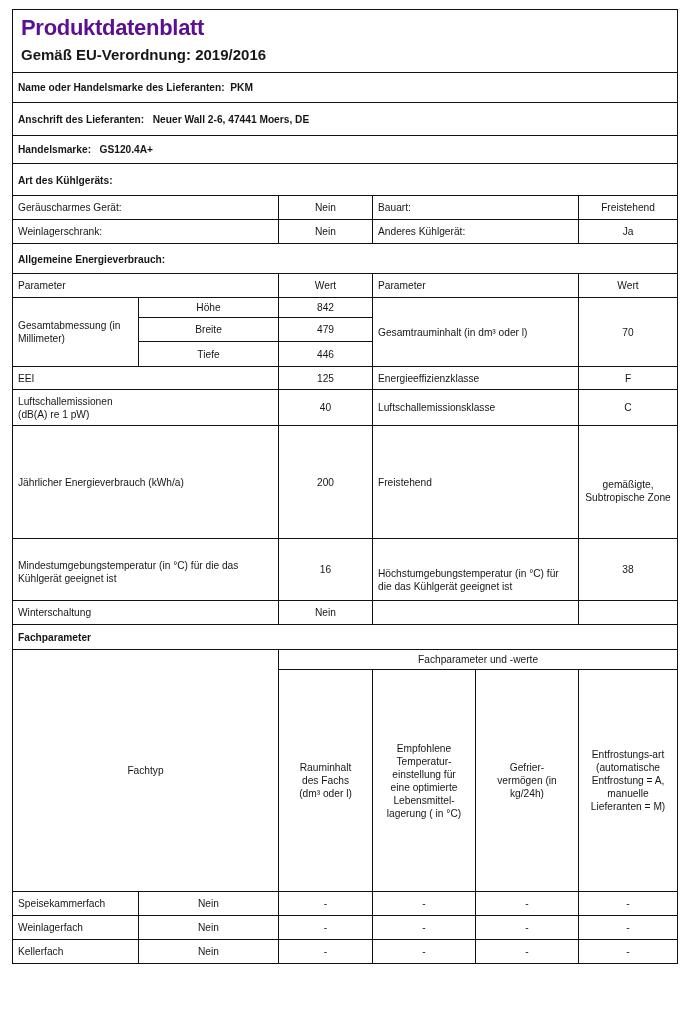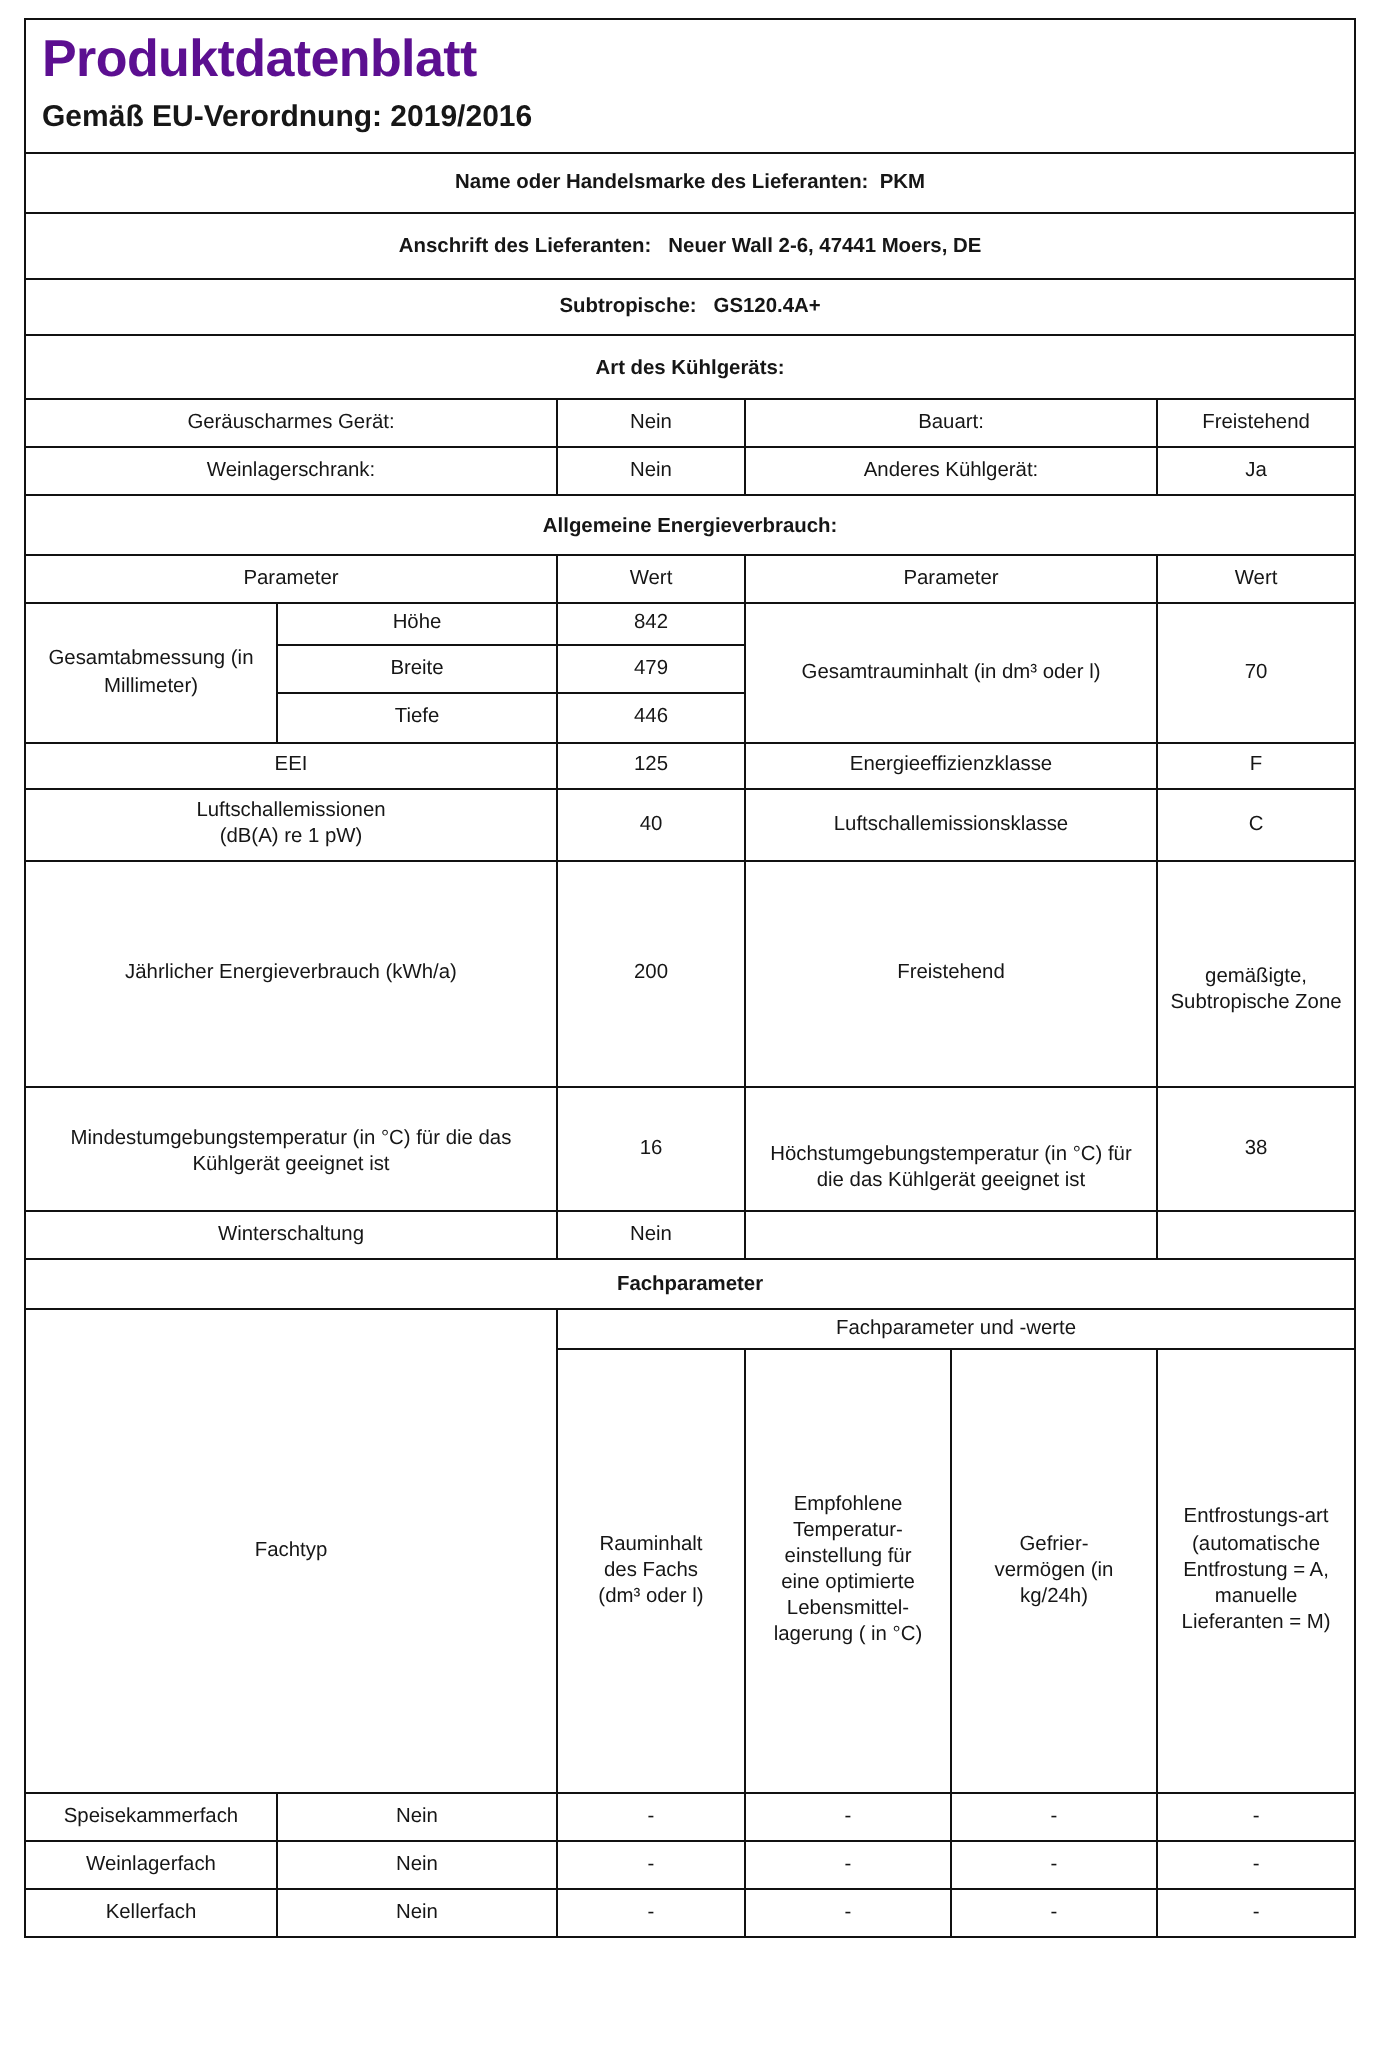--- a/index.html
+++ b/index.html
@@ -27,34 +27,34 @@
     border: 1.6px solid #111111;
     padding: 3px 5px;
     font-size: 10.2px;
     line-height: 1.28;
     vertical-align: middle;
     color: #161616;
   }
   .title-cell { border: 1.6px solid #111 !important; padding: 6px 8px 8px 8px !important; }
   .doc-title {
     color: #5c0f91;
-    font-size: 26px;
+    font-size: 22px;
     font-weight: bold;
     letter-spacing: -0.3px;
     line-height: 1.05;
     margin: 0 0 6px 0;
   }
   .doc-sub {
     font-size: 15px;
     font-weight: bold;
     color: #171717;
   }
   .bold { font-weight: bold; }
   .ctr { text-align: center; margin-left: 38px; }
-  .lft { text-align: center; }
+  .lft { text-align: left; }
   .sec-head td { font-weight: bold; height: 30px; vertical-align: top; padding-top: 4px !important; }
   .vtop { vertical-align: top; }
   .vmid { vertical-align: middle; }
   .hdr-cell {
     text-align: center;
     vertical-align: middle;
     font-size: 10.2px;
     line-height: 1.32;
   }
   .small-dash { text-align: center; font-size: 10px; }
@@ -90,21 +90,21 @@
 
     <tr>
       <td colspan="6" class="bold lft" style="height:33px">
         <span>Anschrift des Lieferanten:</span>
         &nbsp;&nbsp;<span>Neuer Wall 2-6, 47441 Moers, DE</span>
       </td>
     </tr>
 
     <tr>
       <td colspan="6" class="bold lft" style="height:28px">
-        <span>Subtropische:</span>
+        <span>Handelsmarke:</span>
         &nbsp;&nbsp;<span>GS120.4A+</span>
       </td>
     </tr>
 
     <tr class="sec-head">
       <td colspan="6" class="lft" style="height:32px">Art des Kühlgeräts:</td>
     </tr>
 
     <tr>
       <td colspan="2" class="lft" style="height:24px">Geräuscharmes Gerät:</td>

